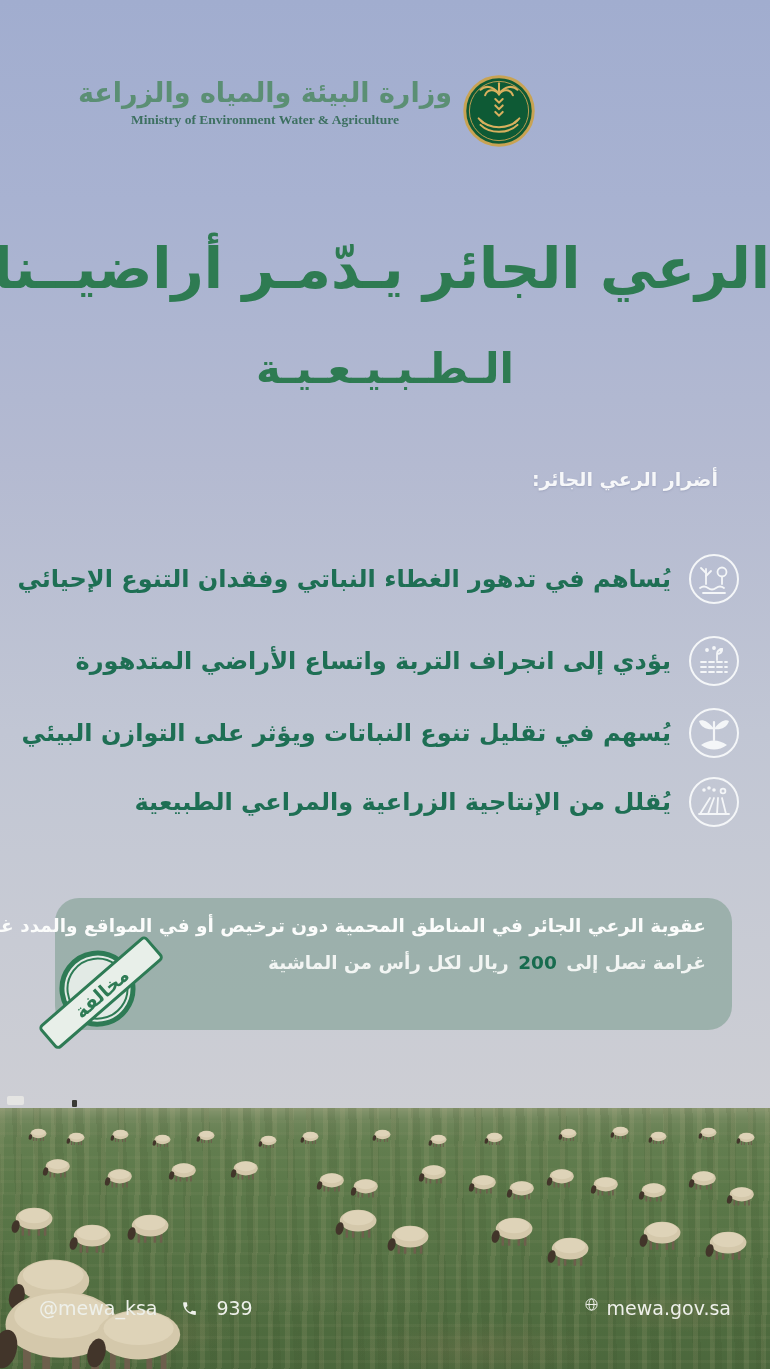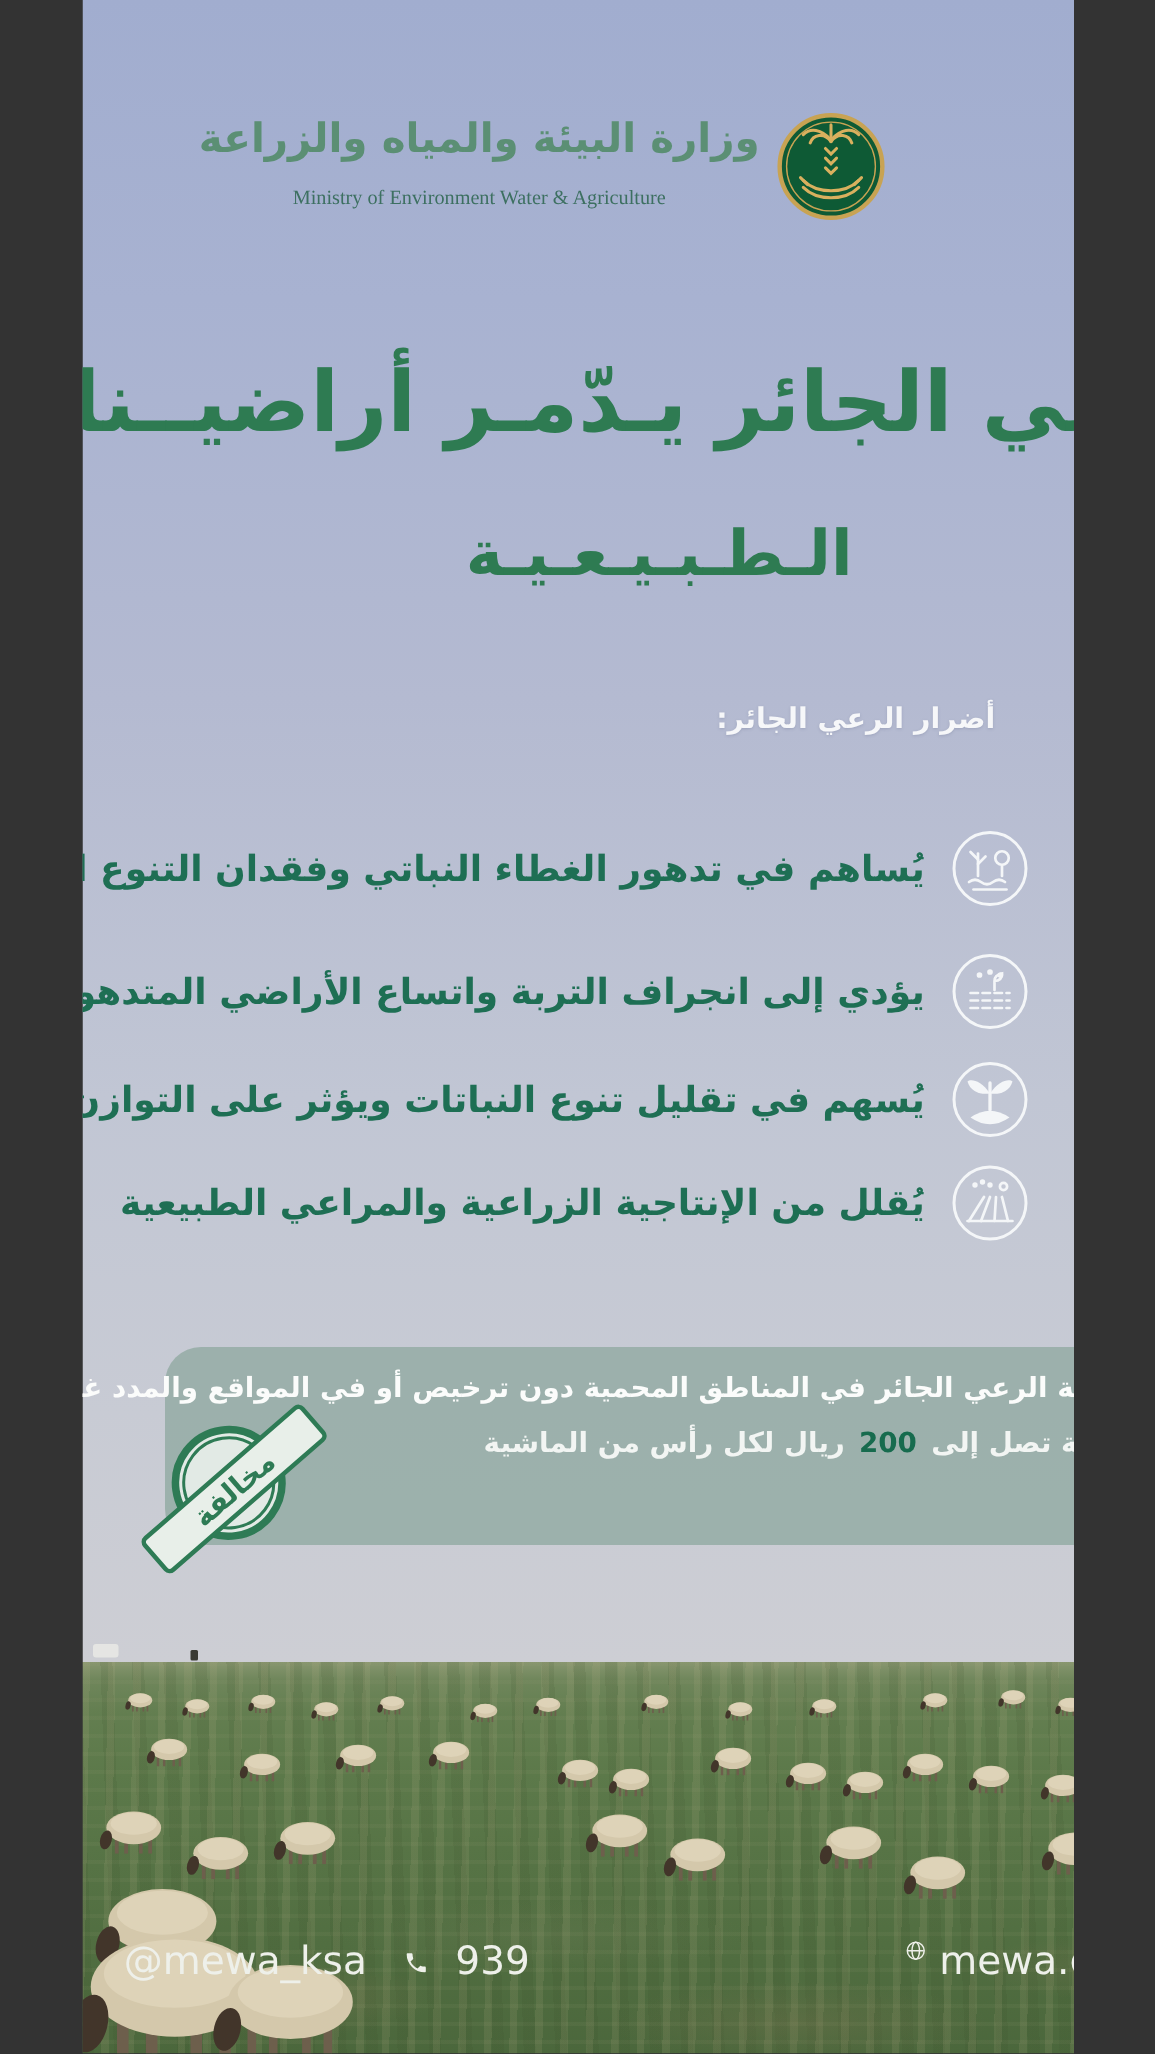--- a/index.html
+++ b/index.html
@@ -1,18 +1,18 @@
 <!DOCTYPE html>
 <html><head>
 <meta charset="utf-8">
 <style>
   * { box-sizing: border-box; }
   body { margin: 0; background:#333; }
   .page {
-    position: relative; width: 661px; height: 1369px; overflow: hidden;
+    position: relative; width: 770px; height: 1369px; overflow: hidden;
     font-family: "DejaVu Sans", sans-serif; margin: 0 auto;
   }
   
   .sky {
     position: absolute; left:0; top:0; width:770px; height:1108px;
     background: linear-gradient(180deg,#a1adcf 0%,#a8b2d1 18%,#b4bad1 42%,#c1c6d4 66%,#c8cbd4 85%,#cdced4 100%);
   }
   .horizon-building { position:absolute; left:7px; top:1096px; width:17px; height:9px;
     background:#e8e8e4; border-radius:2px; opacity:.9; }
   .horizon-speck { position:absolute; left:72px; top:1100px; width:5px; height:7px; background:#3a3a34; border-radius:1px; }
@@ -34,21 +34,21 @@
       radial-gradient(140px 36px at 18% 86%, rgba(140,125,88,0.28), rgba(0,0,0,0) 70%),
       radial-gradient(180px 40px at 62% 92%, rgba(135,120,85,0.24), rgba(0,0,0,0) 70%),
       radial-gradient(120px 30px at 88% 78%, rgba(140,125,90,0.20), rgba(0,0,0,0) 70%),
       radial-gradient(200px 34px at 40% 70%, rgba(120,130,95,0.18), rgba(0,0,0,0) 70%);
   }
   .flock { position:absolute; left:0; top:1108px; width:770px; height:261px; }
   
   .header { position:absolute; top:72px; left:0; width:770px; height:84px; }
   .ministry-text { position:absolute; right:318px; top:4px; text-align:center; }
   .ministry-ar { font-size:27px; font-weight:bold; color:#5b8f74; line-height:34px; white-space:nowrap; }
-  .ministry-en { font-family:"Liberation Serif", serif; font-size:13.5px; font-weight:normal; color:#3d7061; white-space:nowrap; margin-top:14px; }
+  .ministry-en { font-family:"Liberation Serif", serif; font-size:13.5px; font-weight:bold; color:#3d7061; white-space:nowrap; margin-top:2px; }
   .emblem { position:absolute; left:462px; top:2px; width:74px; height:74px; }
   
   .title-l1 { position:absolute; top:236px; left:0; width:770px; text-align:center;
     font-size:56px; font-weight:bold; color:#2e7b52; direction:rtl; white-space:nowrap; }
   .title-l2 { position:absolute; top:344px; left:0; width:770px; text-align:center;
     font-size:42px; font-weight:bold; color:#2e7b52; direction:rtl; }
   
   .section-heading { position:absolute; top:468px; right:52px; direction:rtl;
     font-size:19px; font-weight:bold; color:#f6f7f9; text-shadow:0 1px 2px rgba(90,100,130,.25); }
   
@@ -69,22 +69,22 @@
     transform:rotate(-8deg); }
   .stamp-circle { position:absolute; left:16px; top:4px; width:76px; height:76px; border-radius:50%;
     background:rgba(232,239,233,0.92); border:5px solid #2e7b55; }
   .stamp-circle::after { content:""; position:absolute; inset:2px; border-radius:50%; border:2px solid #2e7b55; }
   .stamp-banner { position:absolute; left:-14px; top:31px; width:142px; height:31px;
     background:#e8efe9; border:3px solid #2e7b55; border-radius:5px;
     transform:rotate(-33deg); display:flex; align-items:center; justify-content:center;
     font-size:19px; font-weight:bold; color:#2e7b55; direction:rtl; }
   
   .footer { position:absolute; left:0; top:1288px; width:770px; height:40px; z-index:8;
-    display:flex; align-items:center; justify-content:space-between; padding:0 28px;
-    color:#eef0ea; font-size:26px; }
+    display:flex; align-items:center; justify-content:space-between; padding:0 39px;
+    color:#eef0ea; font-size:19px; }
   .footer-left { display:flex; align-items:center; gap:24px; }
   .phone-group { display:flex; align-items:center; gap:18px; }
   .site-group { display:flex; gap:8px; }
   .f-icon svg { display:block; }
 </style>
 </head>
 <body>
 
 <div class="page">
 

